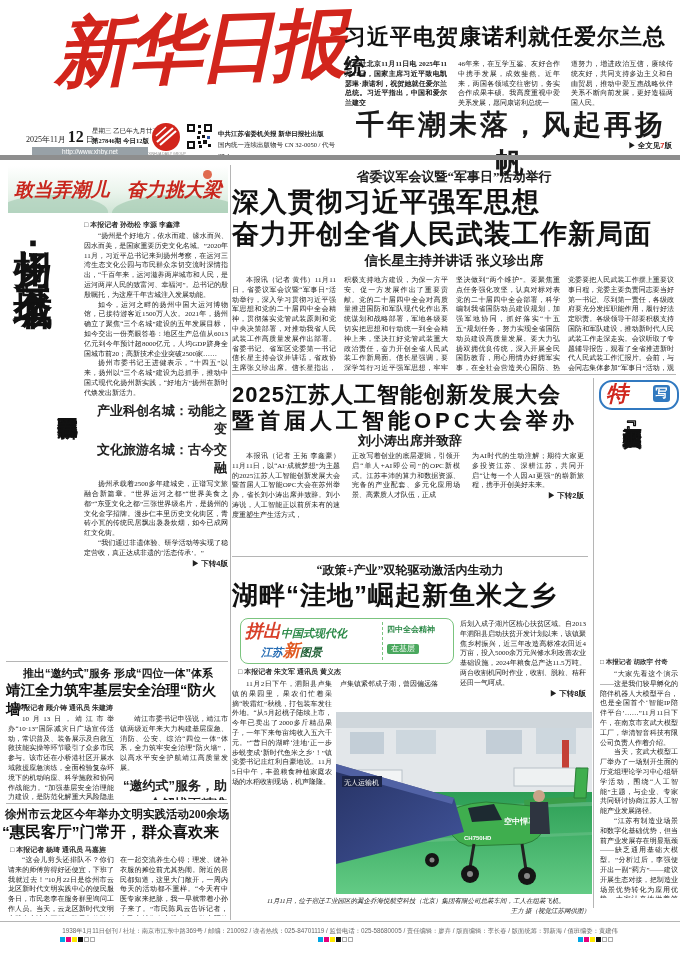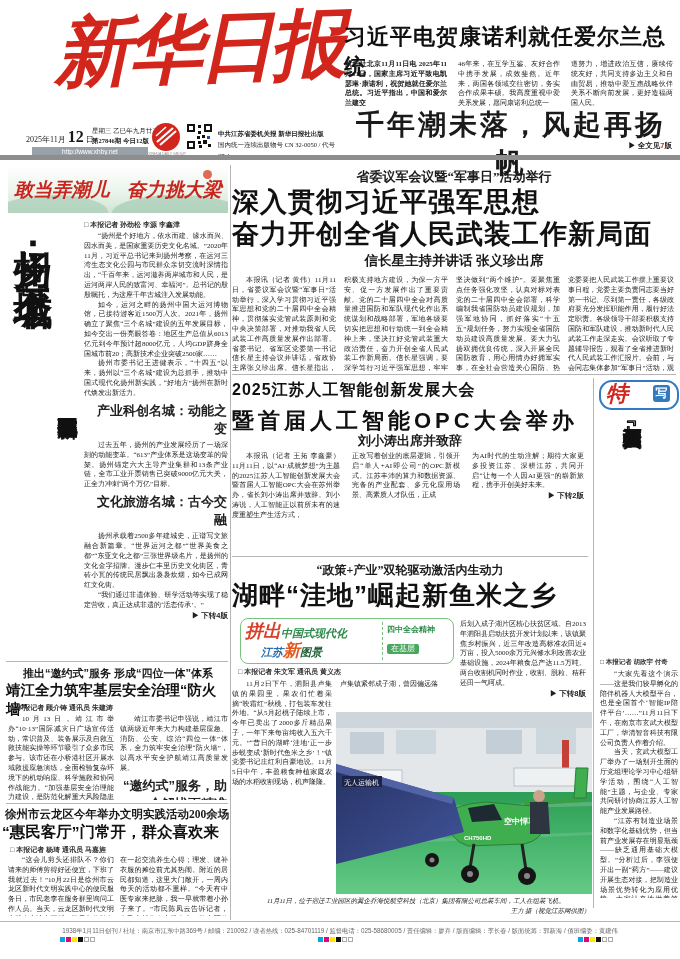--- a/index.html
+++ b/index.html
@@ -98,21 +98,20 @@
   </div>
 
   <div class="a vhead" style="left:12px;top:220px;font-size:39px;line-height:1.08;">扬州：『三个名城』</div>
   <div class="a vhead" style="left:57px;top:402px;font-size:20px;line-height:1.1;">书写中国式现代化新答卷</div>
   <div class="a byline" style="left:84px;top:220px;width:144px;">□ 本报记者 孙劲松 李源 李鑫津</div>
   <div class="a bt" style="left:84px;top:232px;width:144px;height:426px;">
     <p>“扬州是个好地方，依水而建、缘水而兴、因水而美，是国家重要历史文化名城。”2020年11月，习近平总书记来到扬州考察，在运河三湾生态文化公园与市民群众亲切交流时深情指出，“千百年来，运河滋养两岸城市和人民，是运河两岸人民的致富河、幸福河”。总书记的殷殷嘱托，为这座千年古城注入发展动能。</p>
     <p>如今，运河之畔的扬州中国大运河博物馆，已接待游客近1500万人次。2021年，扬州确立了聚焦“三个名城”建设的五年发展目标，如今交出一份亮眼答卷：地区生产总值从6013亿元到今年预计超8000亿元，人均GDP跻身全国城市前20；高新技术企业突破2500家……</p>
     <p>扬州市委书记王进健表示，“十四五”以来，扬州以“三个名城”建设为总抓手，推动中国式现代化扬州新实践，“好地方”扬州在新时代焕发出新活力。</p>
     <div class="inhead">产业科创名城：动能之变</div>
-    <p>过去五年，扬州的产业发展经历了一场深刻的动能变革。“613”产业体系是这场变革的骨架。扬州锚定六大主导产业集群和13条产业链，全市工业开票销售已突破9000亿元大关，正全力冲刺“两个万亿”目标。</p>
     <div class="inhead">文化旅游名城：古今交融</div>
     <p>扬州承载着2500多年建城史，正谱写文旅融合新篇章。“世界运河之都”“世界美食之都”“东亚文化之都”三张世界级名片，是扬州的文化金字招牌。漫步仁丰里历史文化街区，青砖小瓦的传统民居飘出袅袅炊烟，如今已成网红文化街。</p>
     <p>“我们通过非遗体验、研学活动等实现了稳定营收，真正达成非遗的‘活态传承’。”</p>
     <div class="jump">▶ 下转4版</div>
   </div>
 
   <div class="a rule" style="left:6px;top:661px;width:222px;height:1px;"></div>
 
   <div class="a hl" style="left:6px;top:681px;width:224px;font-size:14.5px;letter-spacing:0;">靖江全力筑牢基层安全治理“防火墙”</div>
   <div class="a kick" style="left:8px;top:666px;width:220px;font-size:11px;">推出“邀约式”服务 形成“四位一体”体系</div>
@@ -154,21 +153,21 @@
     </div>
   <div class="a bt" style="left:456px;top:276px;width:104px;height:95px;">
       <p style="text-indent:0;">坚决做到“两个维护”。要聚焦重点任务强化攻坚，认真对标对表党的二十届四中全会部署，科学编制我省国防动员建设规划，加强军地协同，抓好落实“十五五”规划任务，努力实现全省国防动员建设高质量发展。要大力弘扬双拥优良传统，深入开展全民国防教育，用心用情办好拥军实事，在全社会营造关心国防、热爱国防、建设国防、保卫国防的良好氛围，共同谱写爱我人民爱我军的时代新篇。信长星强调，做好新时代人民武装工作，责任重大、使命光荣。全省各级</p>
     </div>
   <div class="a bt" style="left:568px;top:276px;width:106px;height:95px;">
       <p style="text-indent:0;">党委要把人民武装工作摆上重要议事日程，党委主要负责同志要当好第一书记、尽到第一责任，各级政府要充分发挥职能作用，履行好法定职责。各级领导干部要积极支持国防和军队建设，推动新时代人民武装工作走深走实。会议听取了专题辅导报告，观看了全省推进新时代人民武装工作汇报片。会前，与会同志集体参加“军事日”活动，观摩了团队演练。省委常委，省军区有关领导同志，省有关部门主要负责同志参加会议和活动。</p>
     </div>
 
   <div class="a rule" style="left:232px;top:374px;width:444px;height:1px;"></div>
 
-  <div class="a hl" style="left:232px;top:380px;width:356px;font-size:16px;">2025江苏人工智能创新发展大会</div>
+  <div class="a hl" style="left:232px;top:380px;width:356px;font-size:22px;">2025江苏人工智能创新发展大会</div>
   <div class="a hl" style="left:232px;top:406px;width:356px;font-size:22px;letter-spacing:4px;">暨首届人工智能OPC大会举办</div>
   <div class="a subhl" style="left:232px;top:432px;width:356px;font-size:13px;text-align:center;">刘小涛出席并致辞</div>
   <div class="a bt" style="left:232px;top:452px;width:108px;height:96px;">
       <p style="text-indent:2em;">本报讯（记者 王拓 李鑫豪）11月11日，以“AI·成就梦想”为主题的2025江苏人工智能创新发展大会暨首届人工智能OPC大会在苏州举办，省长刘小涛出席并致辞。刘小涛说，人工智能正以前所未有的速度重塑生产生活方式，</p>
     </div>
   <div class="a bt" style="left:352px;top:452px;width:108px;height:96px;">
       <p style="text-indent:0;">正改写着创业的底层逻辑，引领开启“单人+AI即公司”的OPC新模式。江苏丰沛的算力和数据资源、完备的产业配套、多元化应用场景、高素质人才队伍，正成</p>
     </div>
   <div class="a bt" style="left:472px;top:452px;width:112px;height:96px;">
     <p style="text-indent:0;">为AI时代的生动注解；期待大家更多投资江苏、深耕江苏，共同开启“让每一个人因AI更强”的崭新旅程，携手开创美好未来。</p>

